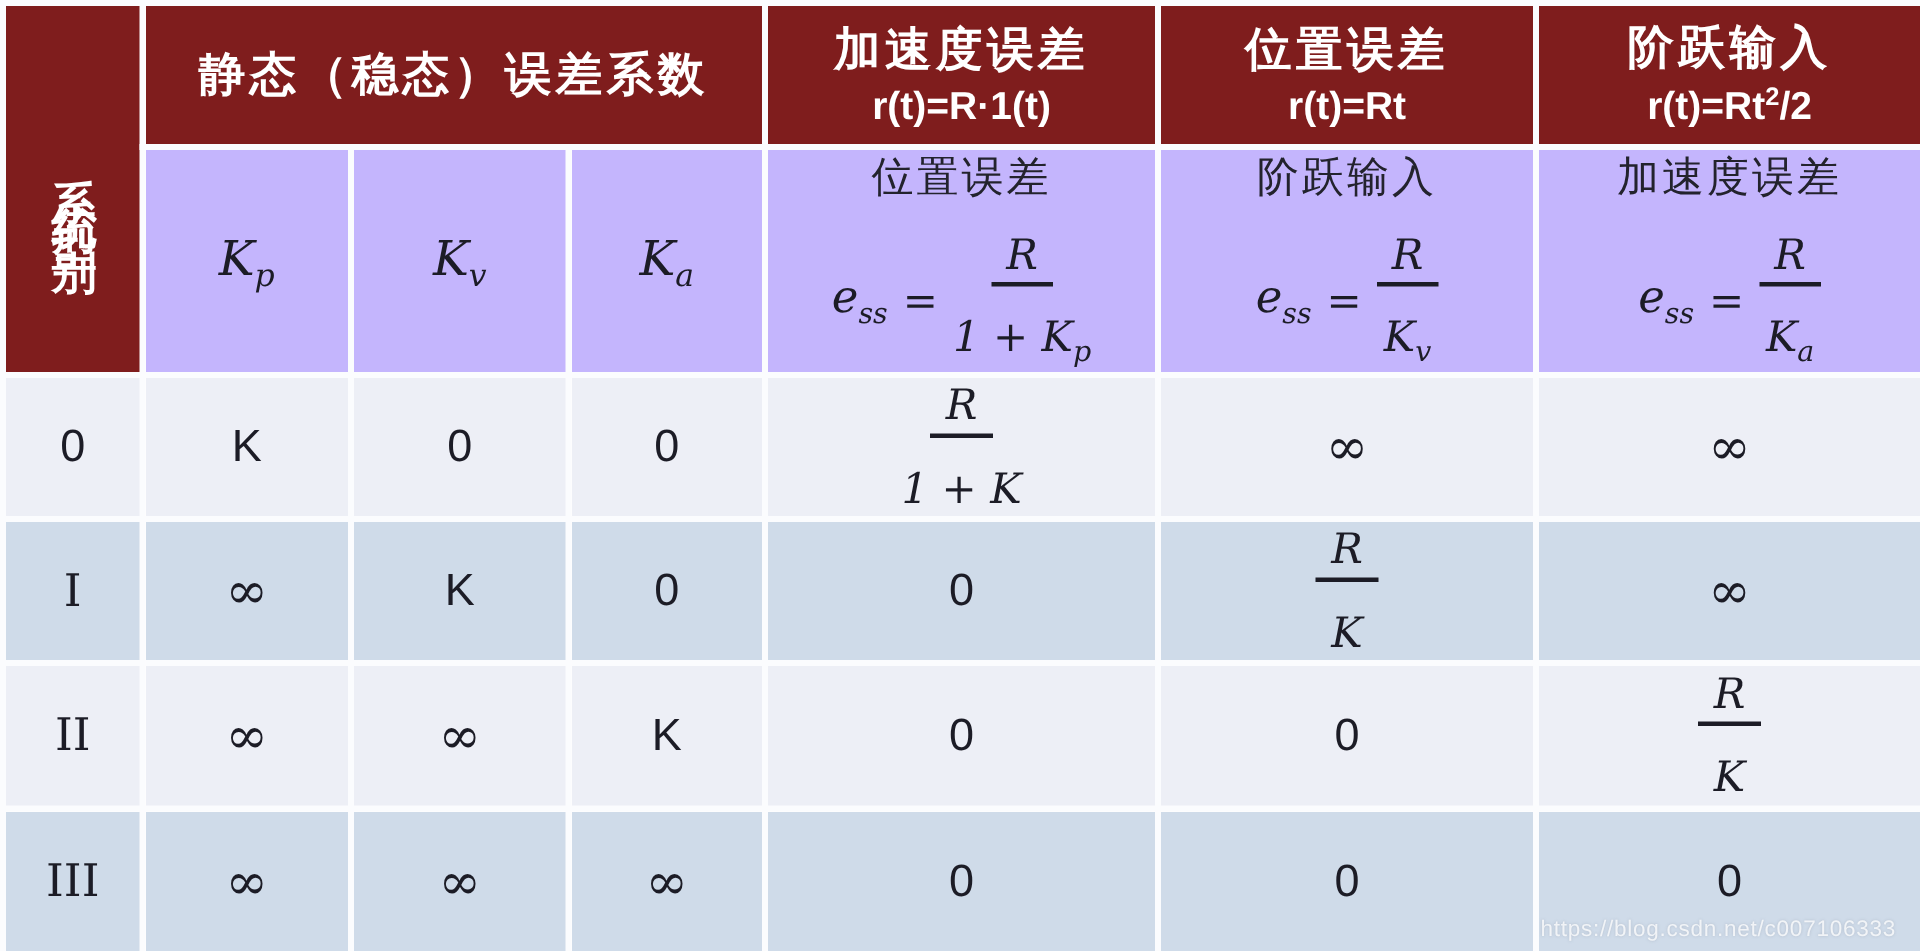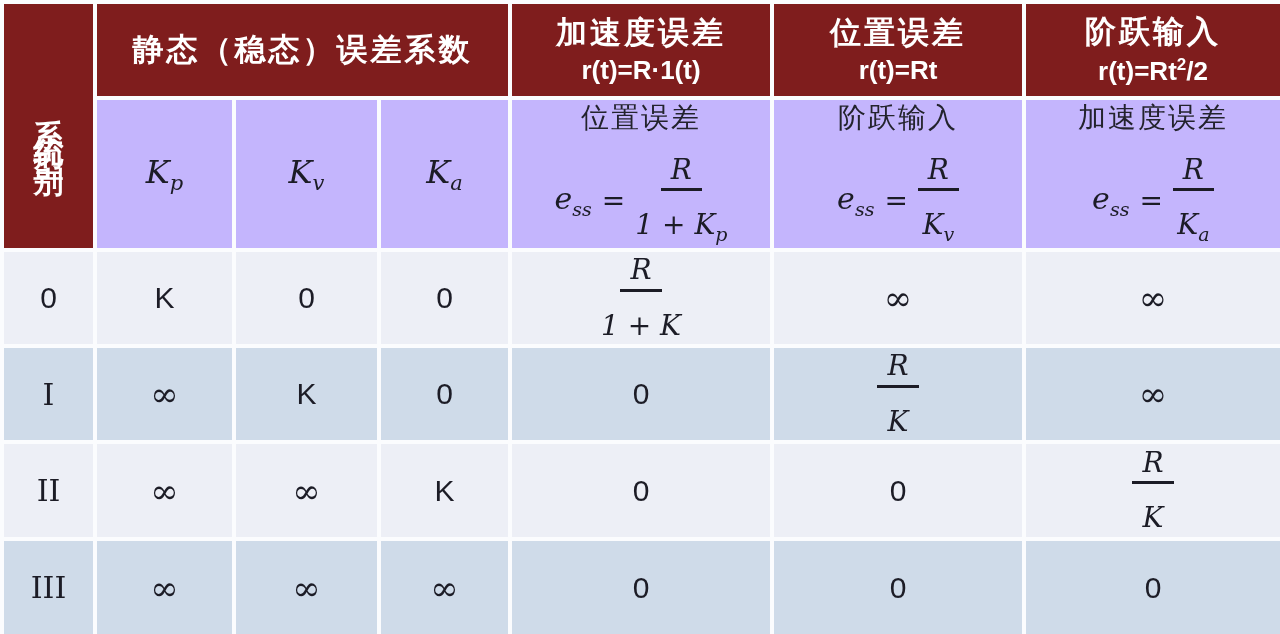--- a/index.html
+++ b/index.html
@@ -222,13 +222,14 @@
       <td><span class="val-inf">∞</span></td>
       <td><span class="val-inf">∞</span></td>
       <td><span class="val-inf">∞</span></td>
       <td><span class="val-sans">0</span></td>
       <td><span class="val-sans">0</span></td>
       <td><span class="val-sans">0</span></td>
     </tr>
   </tbody>
     </table>
 
+  <div class="watermark">https://blog.csdn.net/c007106333</div>
 </div>
 
 </body></html>

